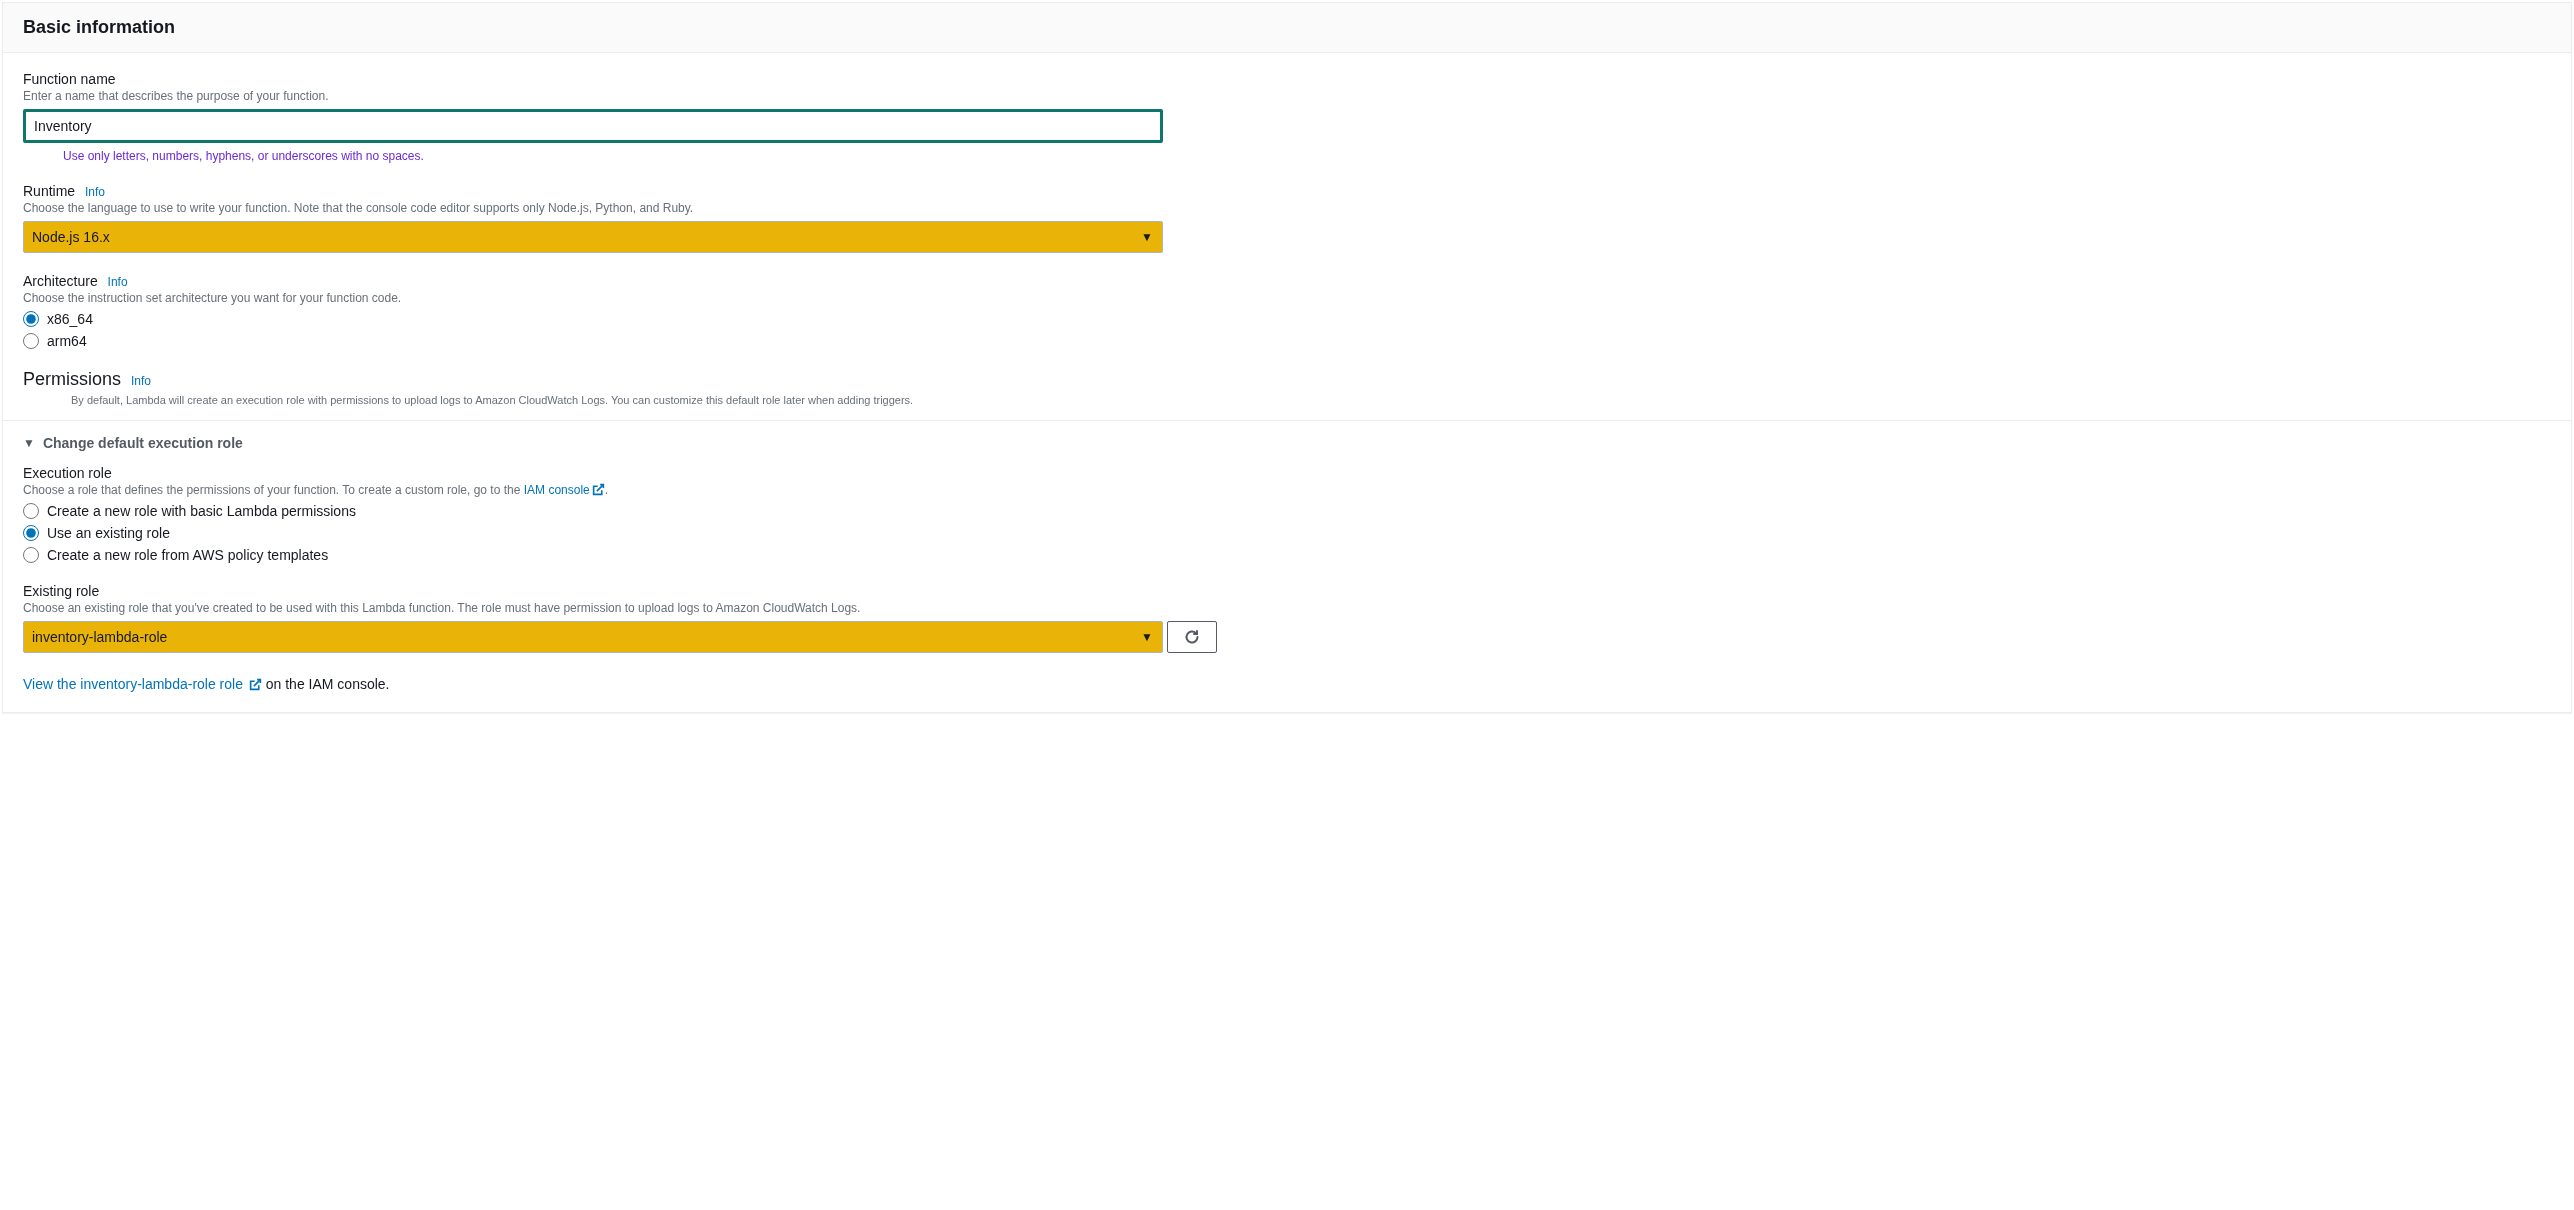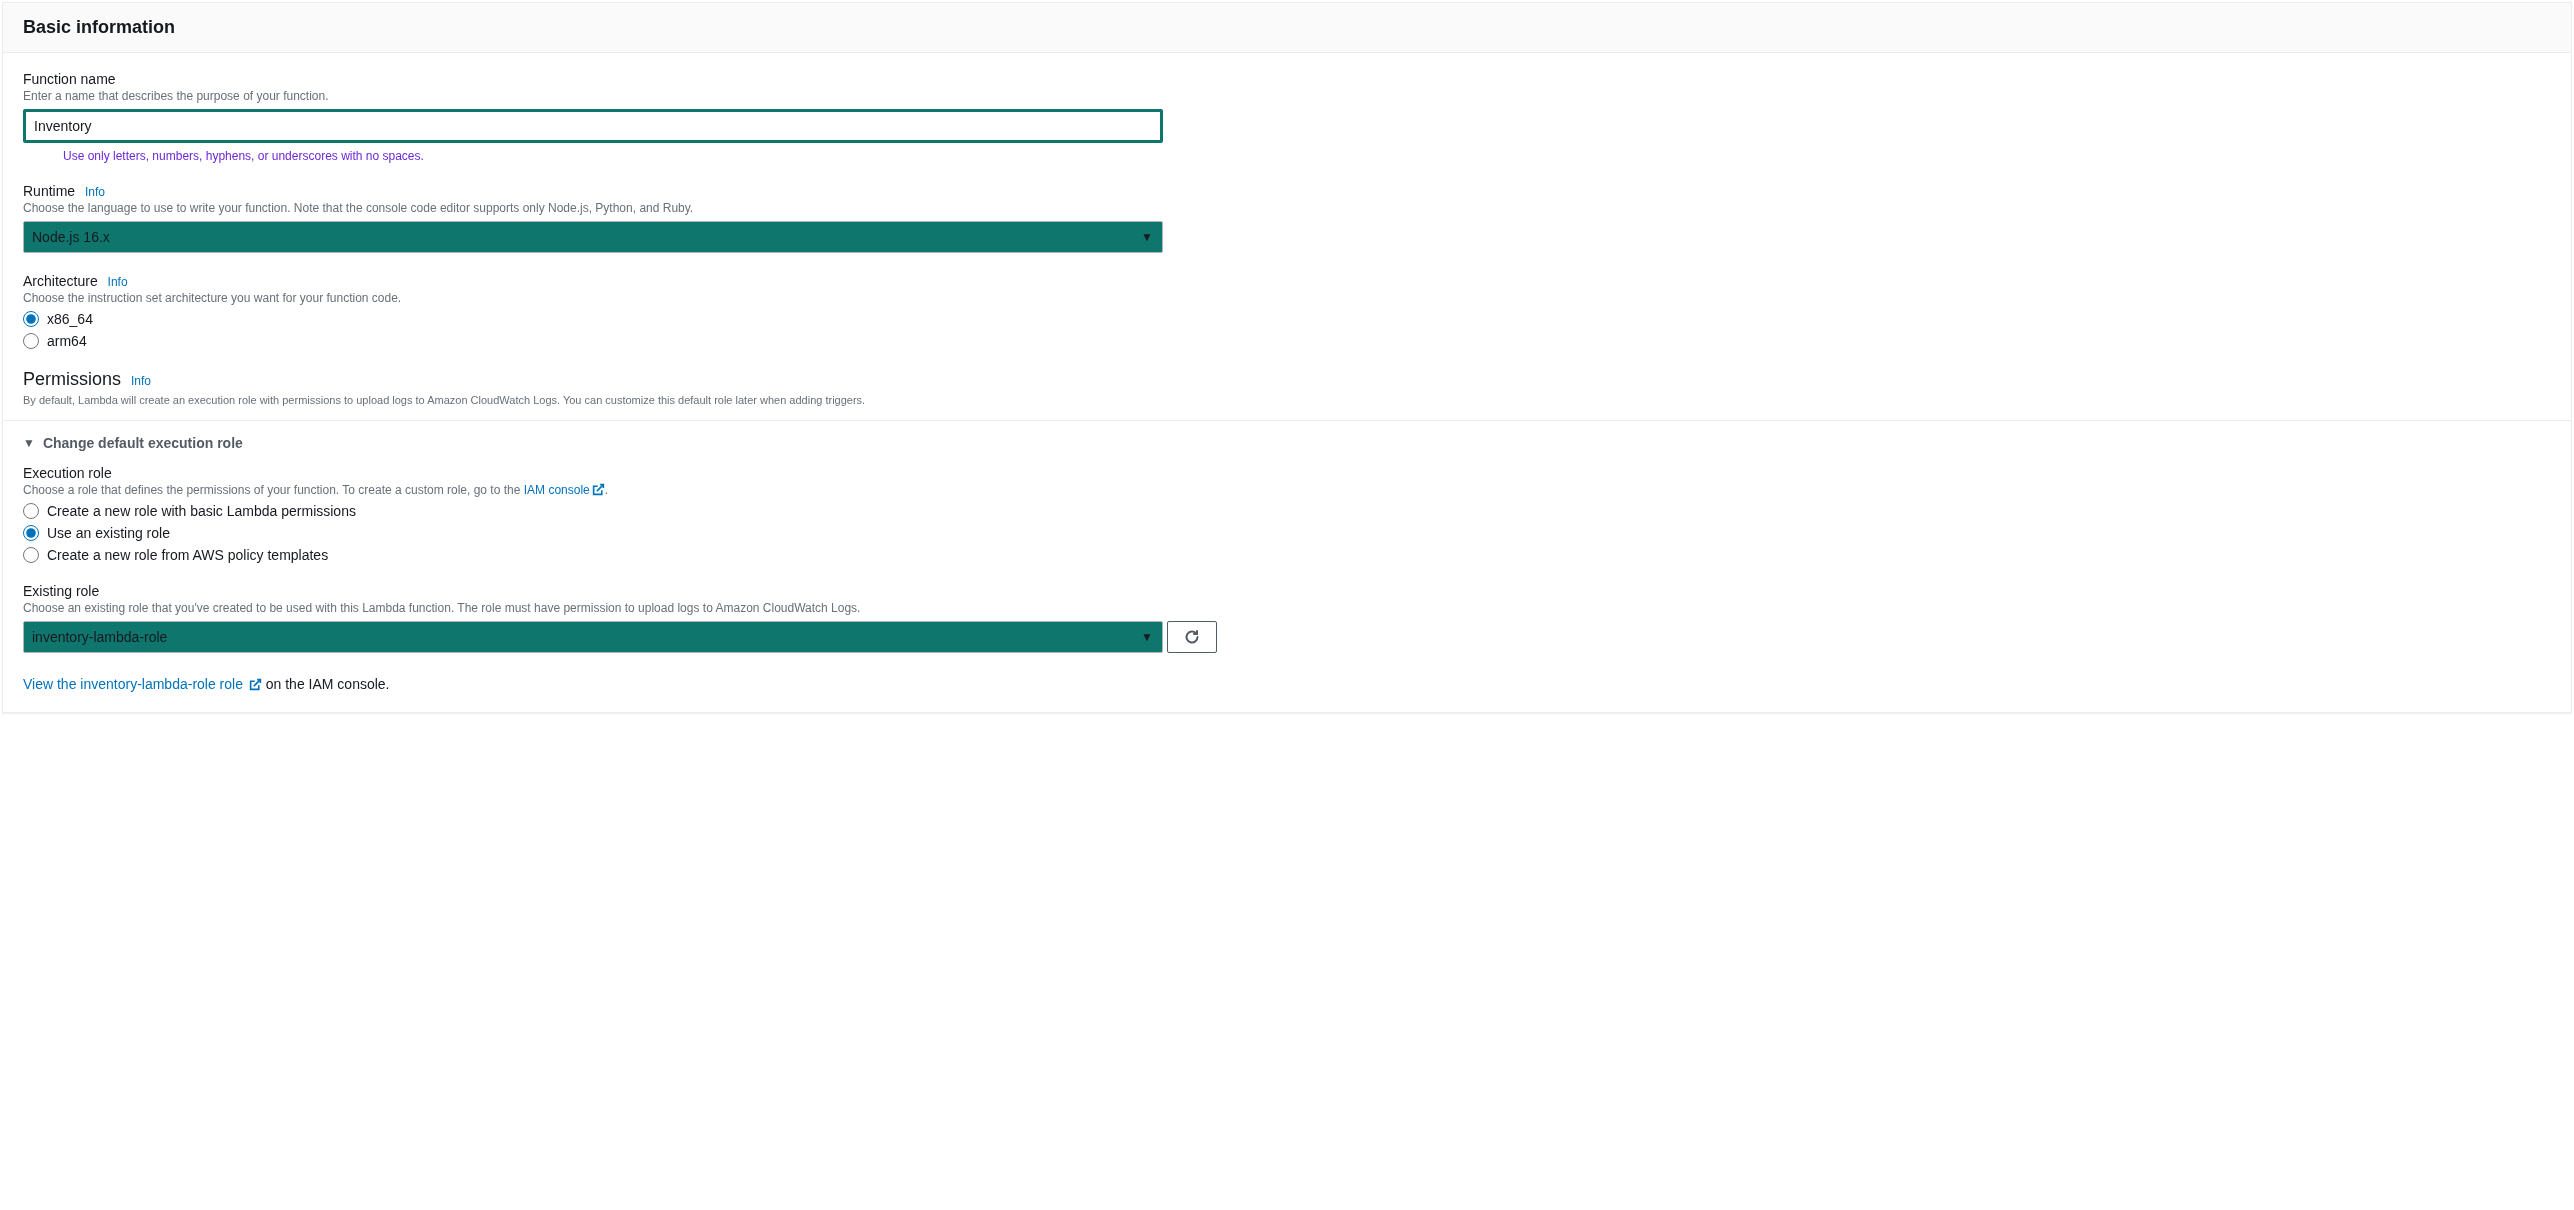--- a/index.html
+++ b/index.html
@@ -73,21 +73,21 @@
     position: relative;
     max-width: 1140px;
     margin-top: 6px;
   }
   .select-box {
     width: 100%;
     padding: 5px 30px 5px 8px;
     font-size: 14px;
     border: 1px solid #aab7b8;
     border-radius: 2px;
-    background: #0f766e;
+    background: #eab308;
     color: #16191f;
     cursor: pointer;
     text-align: left;
     display: flex;
     align-items: center;
     height: 32px;
   }
   .select-caret {
     position: absolute;
     right: 10px;
@@ -119,20 +119,21 @@
     font-size: 18px;
     font-weight: 400;
     color: #16191f;
     margin: 0;
     display: inline;
   }
   .small-desc {
     font-size: 11px;
     color: #687078;
     margin-top: 4px;
+    margin-left: 48px;
   }
   .divider {
     border: none;
     border-top: 1px solid #eaeded;
     margin: 14px -20px;
   }
   .expander {
     display: flex;
     align-items: center;
     cursor: pointer;

